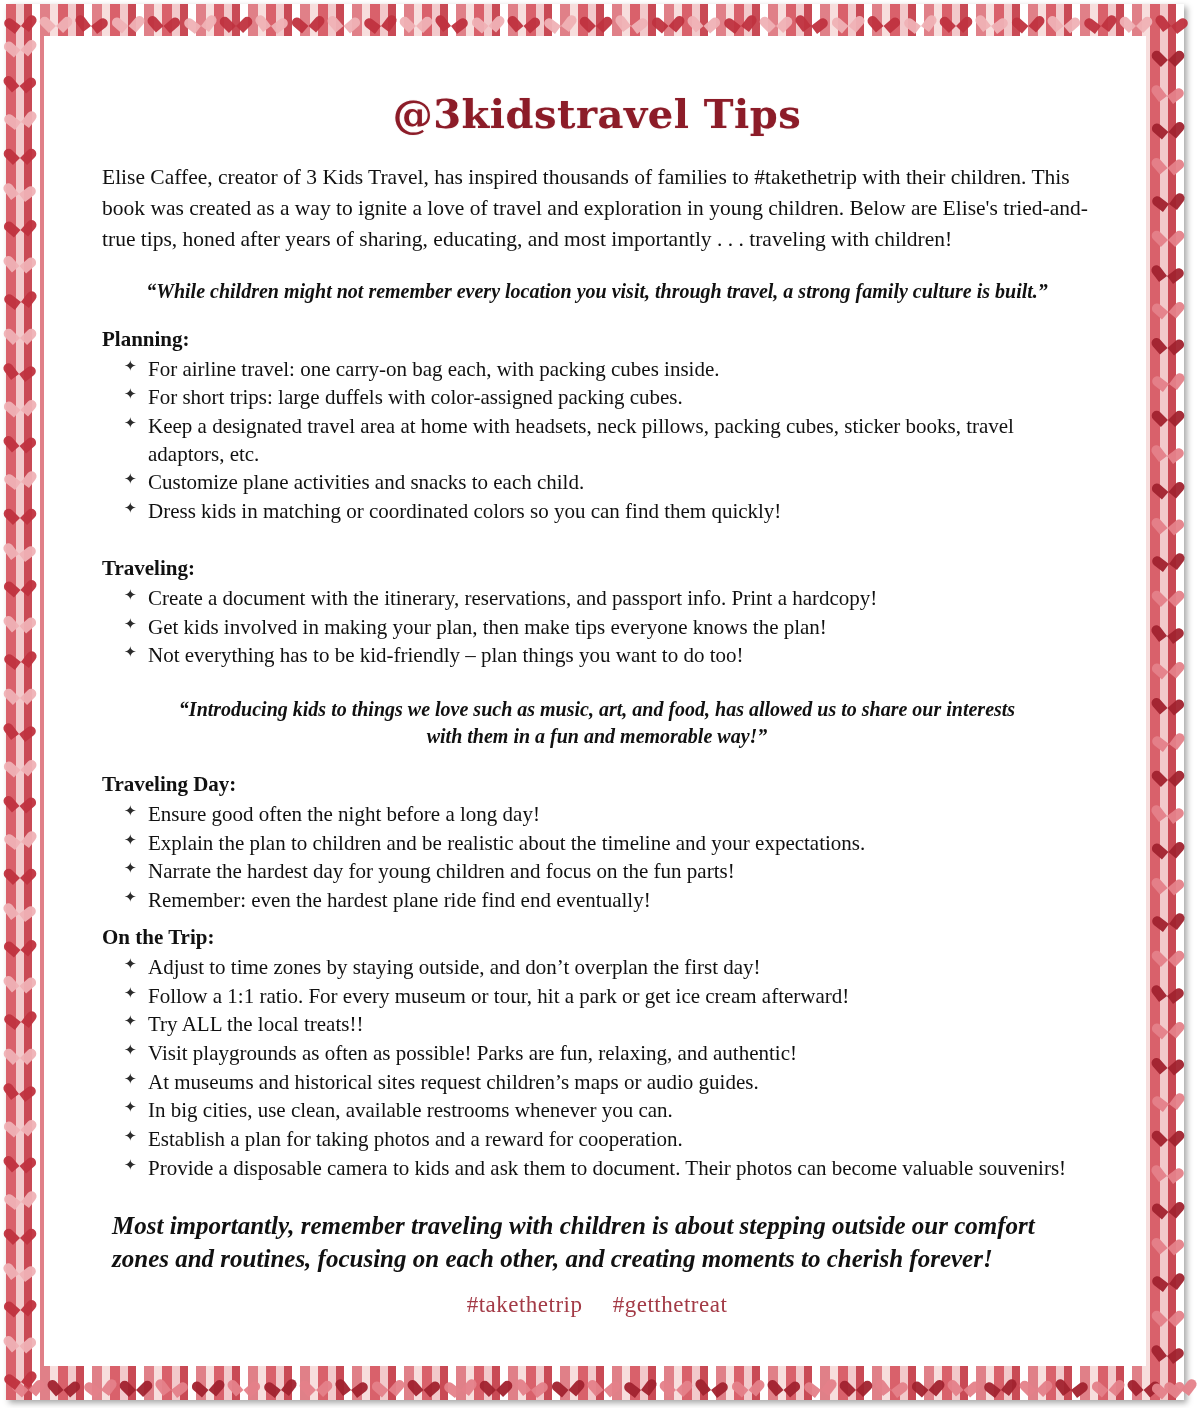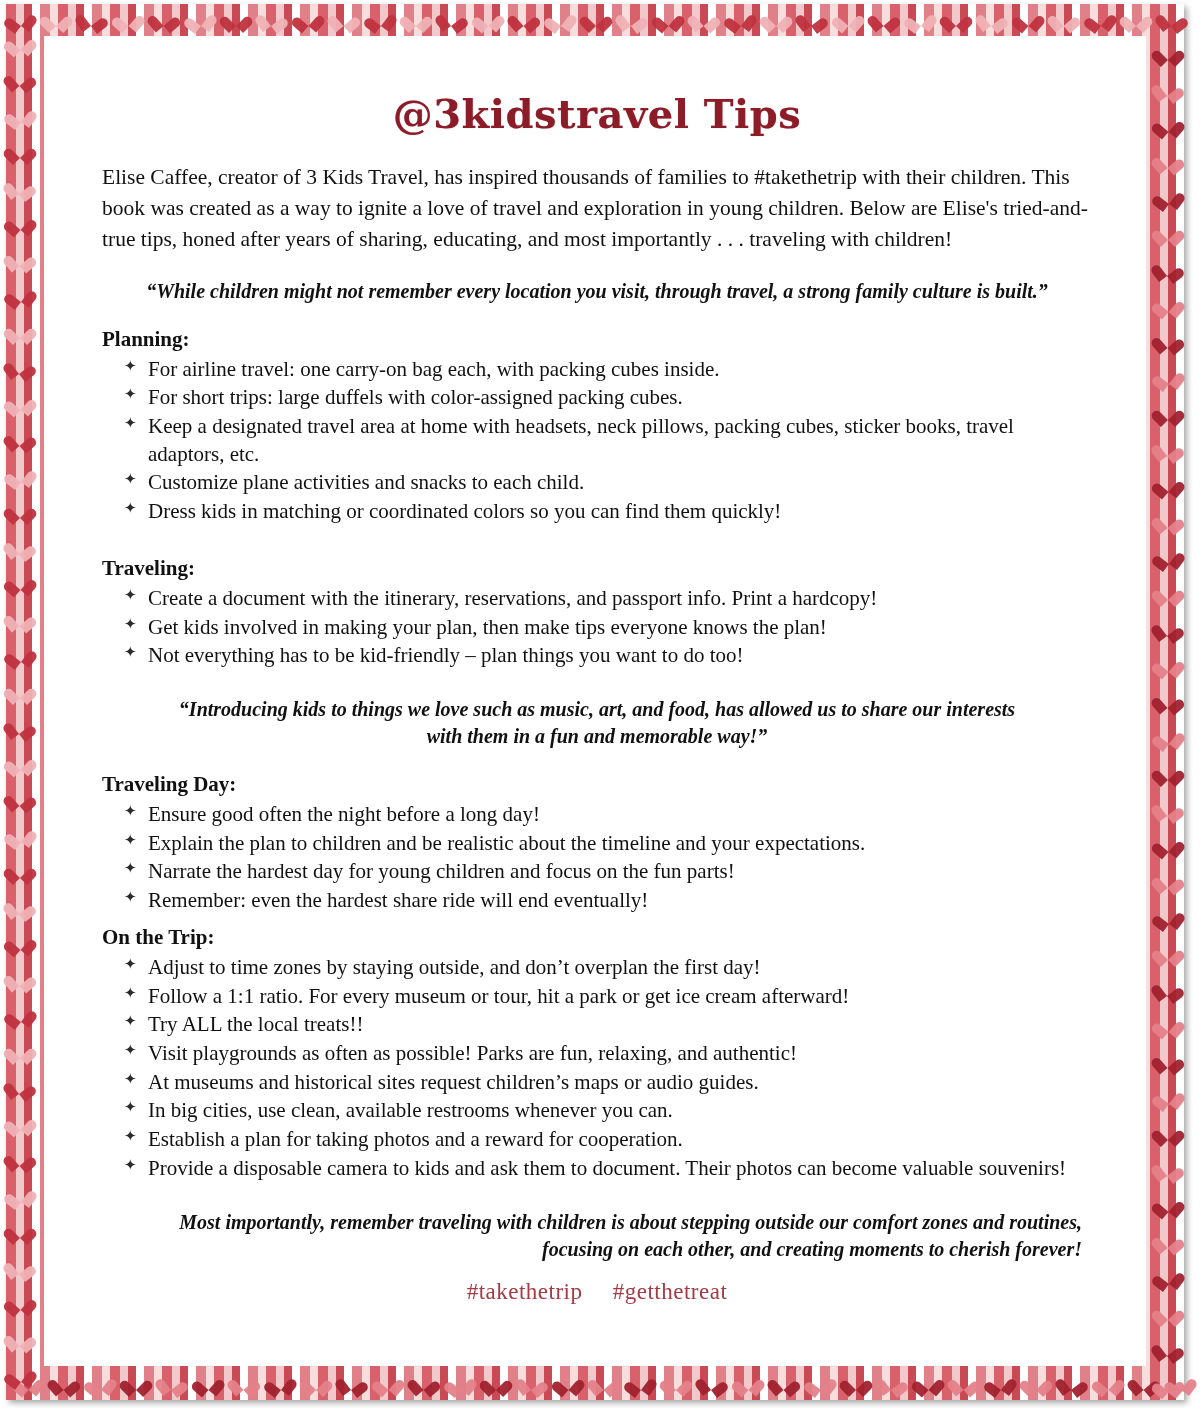--- a/index.html
+++ b/index.html
@@ -135,24 +135,24 @@
   }
   ul.tips li .bullet {
     position: absolute;
     left: 22px;
     top: 1px;
     font-size: 15px;
     color: #2b2b2b;
   }
 
   .closing {
-    font-size: 20px;
+    font-size: 25px;
     font-style: italic;
     font-weight: bold;
-    text-align: right;
+    text-align: left;
     line-height: 1.35;
     margin: 26px 10px 16px 10px;
   }
 
   .hashtags {
     text-align: center;
     color: #a33a46;
     font-size: 23px;
     letter-spacing: 0.5px;
     margin-top: 10px;
@@ -345,21 +345,21 @@
       </div>
 
       <div class="quote" style="margin-left:60px;margin-right:60px;margin-top:26px;">“Introducing kids to things we love such as music, art, and food, has allowed us to share our interests with them in a fun and memorable way!”</div>
 
       <div>
         <div class="section-head">Traveling Day:</div>
         <ul class="tips">
           <li><span class="bullet">✦</span><span>Ensure good often the night before a long day!</span></li>
           <li><span class="bullet">✦</span><span>Explain the plan to children and be realistic about the timeline and your expectations.</span></li>
           <li><span class="bullet">✦</span><span>Narrate the hardest day for young children and focus on the fun parts!</span></li>
-          <li><span class="bullet">✦</span><span>Remember: even the hardest share ride will end eventually!</span></li>
+          <li><span class="bullet">✦</span><span>Remember: even the hardest plane ride find end eventually!</span></li>
         </ul>
       </div>
 
 
       <div>
         <div class="section-head">On the Trip:</div>
         <ul class="tips">
           <li><span class="bullet">✦</span><span>Adjust to time zones by staying outside, and don’t overplan the first day!</span></li>
           <li><span class="bullet">✦</span><span>Follow a 1:1 ratio. For every museum or tour, hit a park or get ice cream afterward!</span></li>
           <li><span class="bullet">✦</span><span>Try ALL the local treats!!</span></li>

